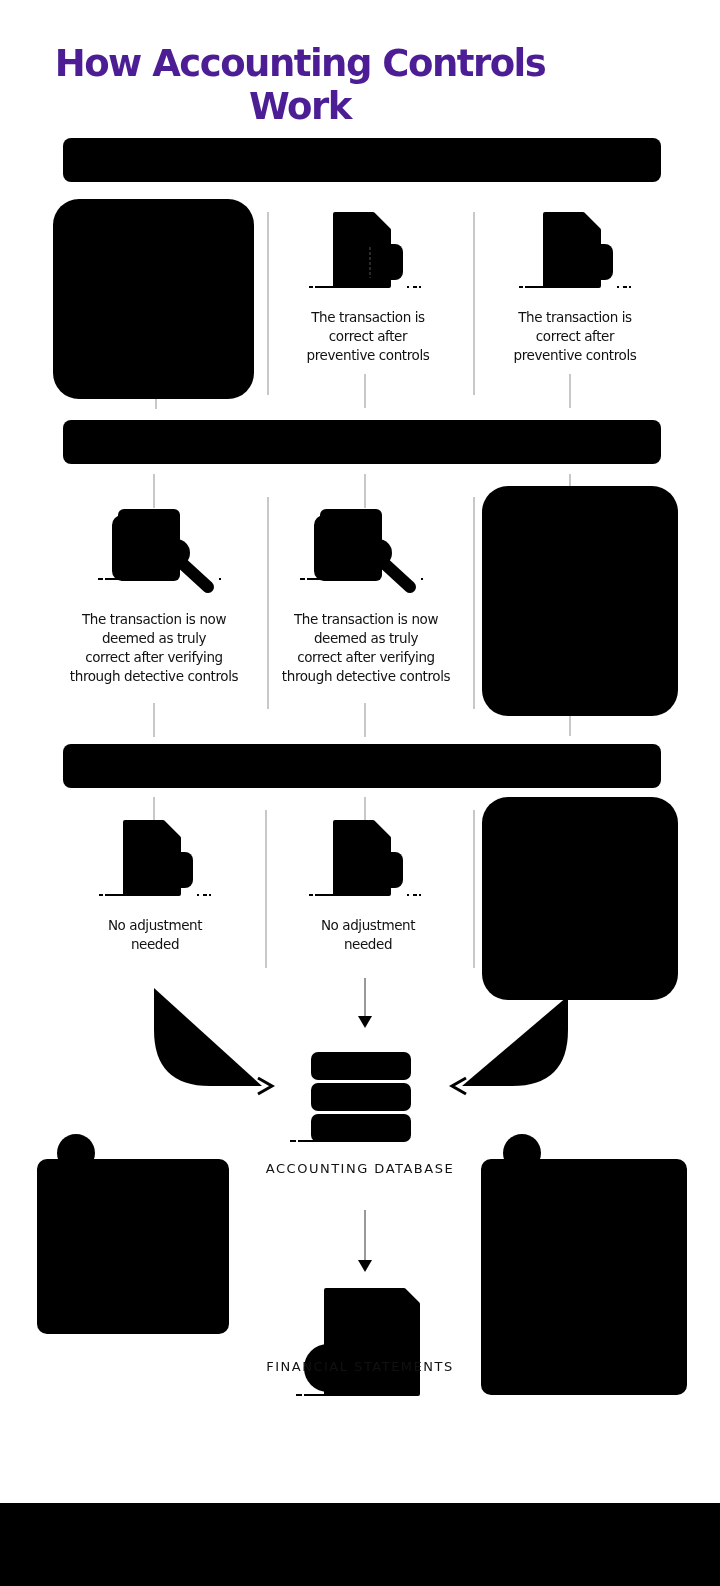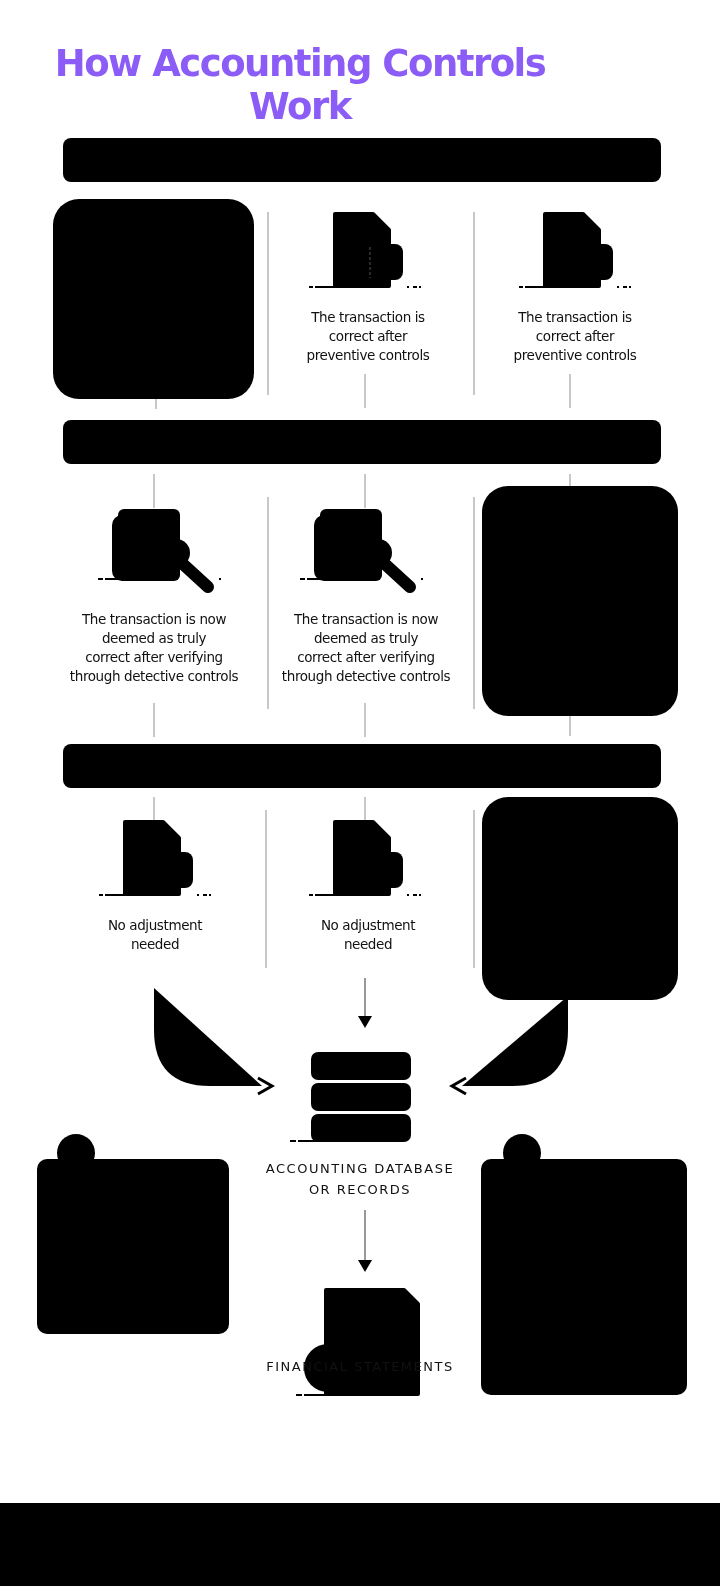--- a/index.html
+++ b/index.html
@@ -1,20 +1,20 @@
 <!DOCTYPE html>
 <html><head>
   <meta charset="utf-8">
   <style>
     html, body { margin: 0; padding: 0; background: #ffffff; }
     body { width: 720px; height: 1586px; position: relative; overflow: hidden;
            font-family: "Liberation Sans", "DejaVu Sans", sans-serif; color: #111; }
     .abs { position: absolute; }
     .title { left: 0; top: 42px; width: 600px; text-align: center; font-family: "DejaVu Sans", sans-serif;
-             font-weight: bold; font-size: 37px; letter-spacing: -1.5px; color: #8b5cf6; }
+             font-weight: bold; font-size: 37px; letter-spacing: -1.5px; color: #4c1d95; }
     .bar { background: #000; border-radius: 8px; }
     .box { background: #000; border-radius: 26px; }
     .vline { width: 2px; background: #c8c8c8; }
     .caption { text-align: center; font-size: 13.5px; line-height: 19px; color: #111;
                font-family: "DejaVu Sans", sans-serif; letter-spacing: -0.4px; }
     .label { text-align: center; font-family: "DejaVu Sans", sans-serif; font-weight: normal;
              font-size: 13px; letter-spacing: 1.5px; color: #111; line-height: 21px; }
     .icon svg { display: block; }
     .footer { left: 0; top: 1503px; width: 720px; height: 83px; background: #000; }
   </style>
@@ -155,21 +155,20 @@
 <div class="abs icon" style="left:290px;top:1050px;">
   <svg width="140" height="95" viewBox="0 0 140 95">
     <rect x="21" y="2" width="100" height="28" rx="7" fill="#000"></rect>
     <rect x="21" y="33" width="100" height="28" rx="7" fill="#000"></rect>
     <rect x="21" y="64" width="100" height="28" rx="7" fill="#000"></rect>
     <line x1="0" y1="91" x2="140" y2="91" stroke="#000" stroke-width="2" stroke-dasharray="6,2,70,2,6"></line>
   </svg>
 </div>
 <div class="abs label" style="left:200px;top:1158px;width:320px;">
   <div>ACCOUNTING DATABASE</div>
-  <div>OR RECORDS</div>
 </div>
 
 <svg class="abs" style="left:355px;top:1210px;" width="20" height="66" viewBox="0 0 20 66">
   <line x1="10" y1="0" x2="10" y2="54" stroke="#999" stroke-width="2"></line>
   <path d="M3 50 L10 62 L17 50 Z" fill="#000"></path>
 </svg>
 
 <div class="abs icon" style="left:296px;top:1286px;">
   <svg width="140" height="115" viewBox="0 0 140 115">
     <path d="M30 4 h78 l14 14 v90 h-92 z" fill="#000" stroke="#000" stroke-width="4" stroke-linejoin="round"></path>

